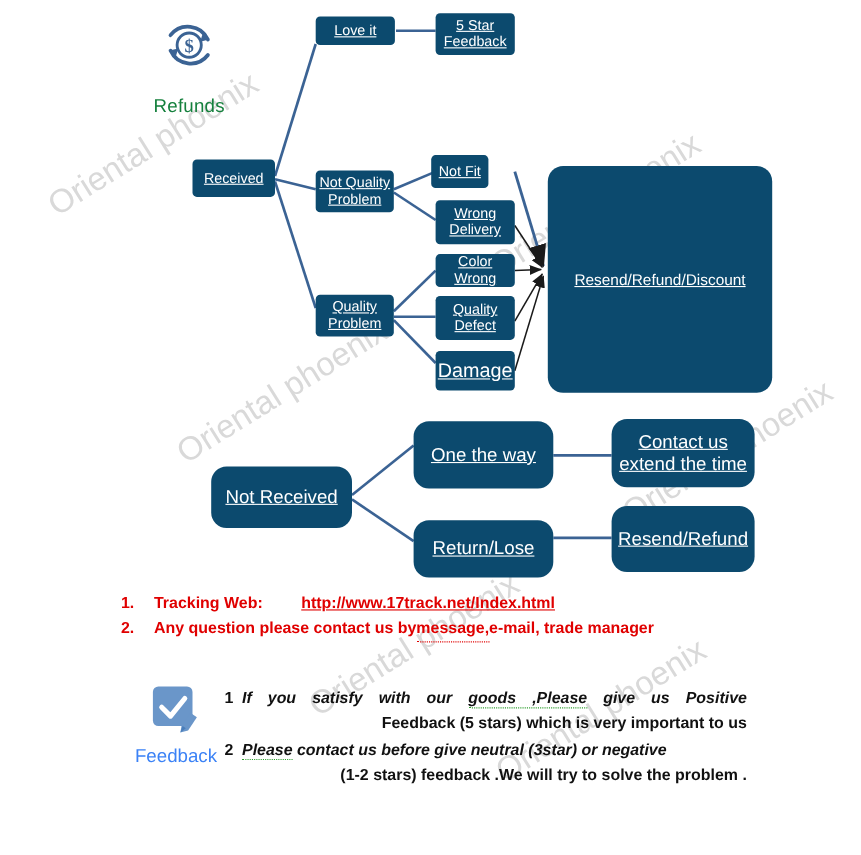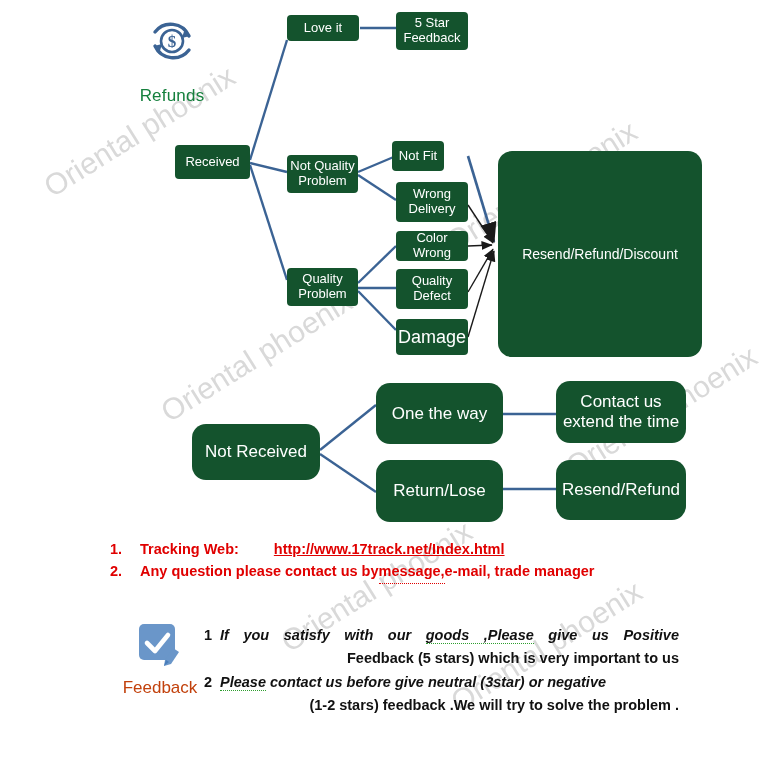--- a/index.html
+++ b/index.html
@@ -28,30 +28,31 @@
     transform-origin: left top;
     user-select: none;
     pointer-events: none;
     z-index: 5;
   }
 
   
   .node {
     position: absolute;
     box-sizing: border-box;
-    background: #14532d;
+    background: #0c4a6e;
     color: #ffffff;
     display: flex;
     align-items: center;
     justify-content: center;
     text-align: center;
     border-radius: 4px;
     line-height: 1.15;
     z-index: 20;
     padding: 2px 3px;
+    text-decoration: underline;
   }
   .node.big {
     border-radius: 14px;
   }
 
   
   #lines {
     position: absolute;
     left: 0;
     top: 0;
@@ -80,21 +81,21 @@
   
   #feedback-block {
     position: absolute;
     left: 112px;
     top: 622px;
     width: 96px;
     z-index: 20;
     text-align: center;
   }
   #feedback-block .label {
-    color: #c2410c;
+    color: #3b82f6;
     font-size: 17px;
     margin-top: 10px;
   }
   .fb-badge {
     position: relative;
     width: 46px;
     height: 46px;
     margin: 0 auto;
   }
 
@@ -241,21 +242,21 @@
   <div class="node" style="left:396px; top:269px; width:72px; height:40px; font-size:13px;">Quality Defect</div>
 
   <div class="node" style="left:396px; top:319px; width:72px; height:36px; font-size:18px;">Damage</div>
 
   <div class="node big" style="left:498px; top:151px; width:204px; height:206px; font-size:14px;">Resend/Refund/Discount</div>
 
   <div class="node big" style="left:192px; top:424px; width:128px; height:56px; font-size:17px;">Not Received</div>
 
   <div class="node big" style="left:376px; top:383px; width:127px; height:61px; font-size:17px;">One the way</div>
 
-  <div class="node big" style="left:376px; top:460px; width:127px; height:62px; font-size:17px;">Return/Lose</div>
+  <div class="node big" style="left:376px; top:473px; width:127px; height:52px; font-size:17px;">Return/Lose</div>
 
   <div class="node big" style="left:556px; top:381px; width:130px; height:62px; font-size:17px;">Contact us extend the time</div>
 
   <div class="node big" style="left:556px; top:460px; width:130px; height:60px; font-size:17px;">Resend/Refund</div>
 
   <div id="red-notes">
     <div class="red-row">
       <span class="red-num">1.</span>
       <span>Tracking Web: </span>
       <span class="red-link">http://www.17track.net/Index.html</span>

